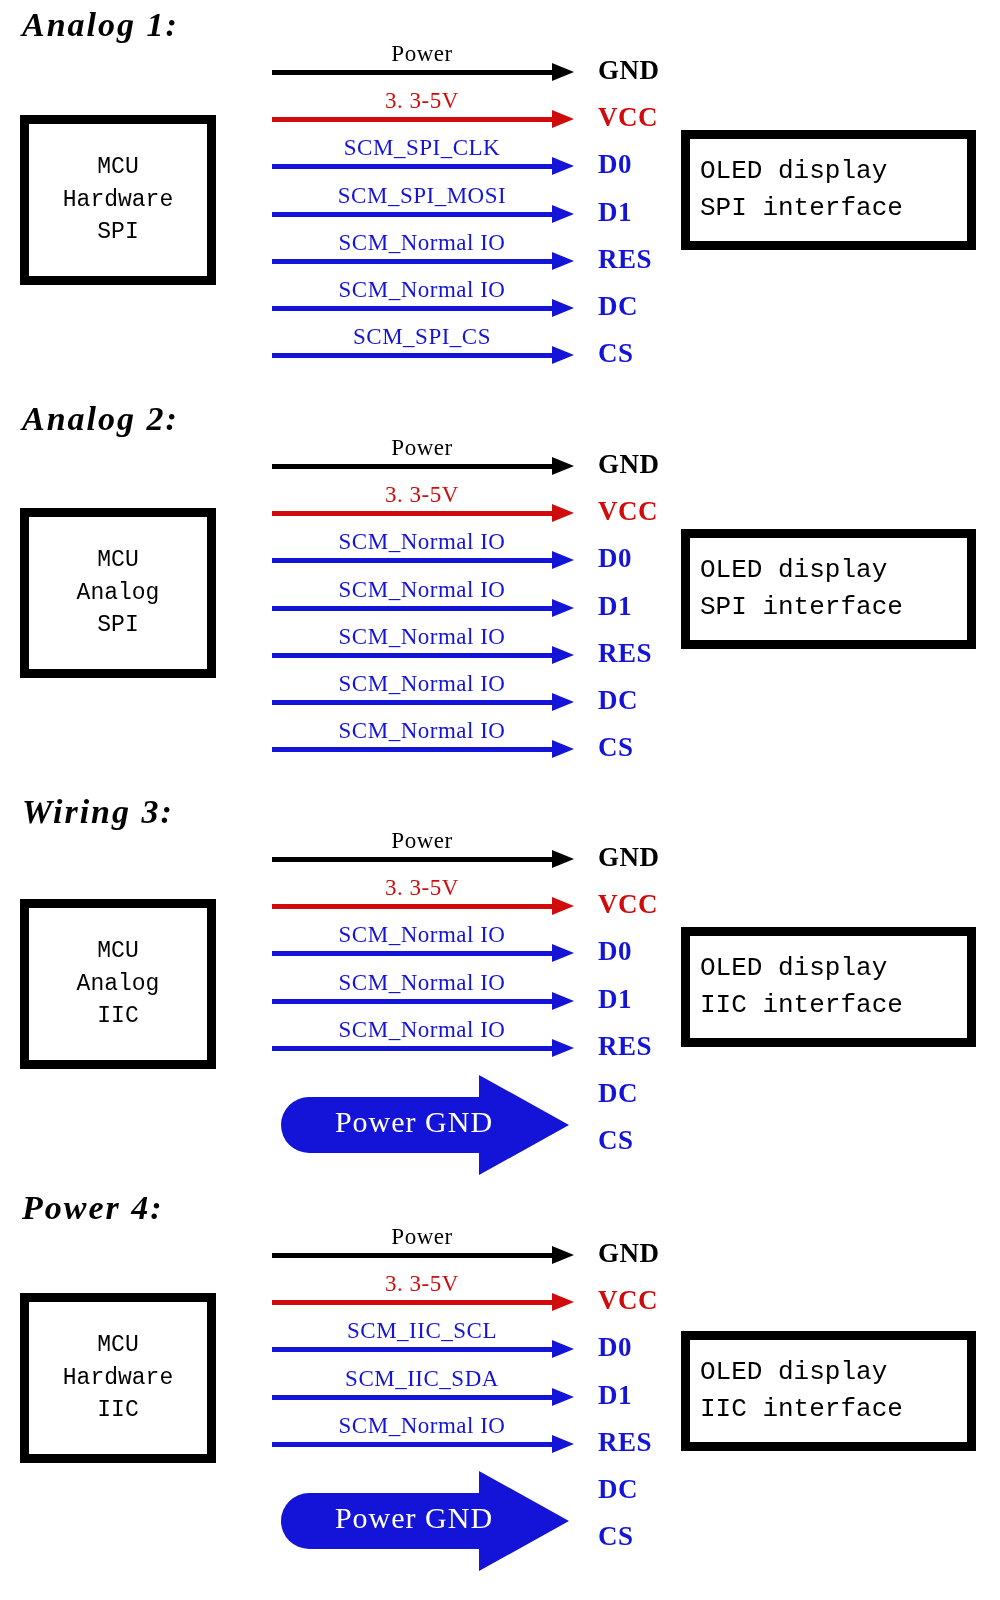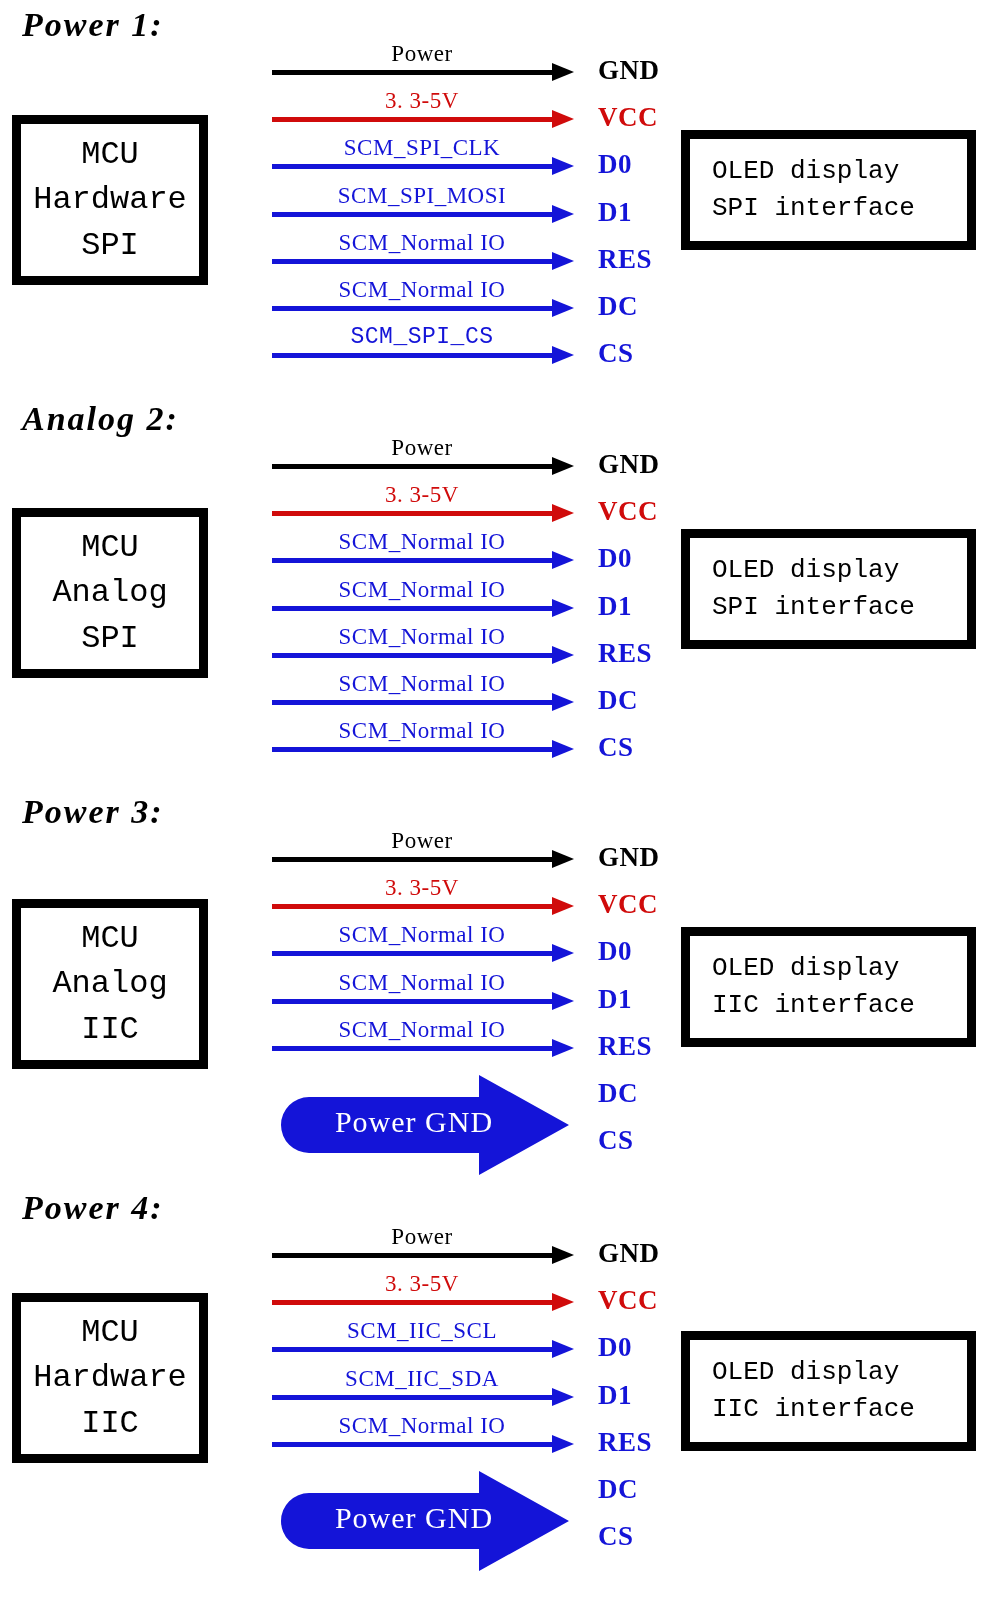--- a/index.html
+++ b/index.html
@@ -30,49 +30,49 @@
     font-weight: bold;
     font-size: 34px;
     letter-spacing: 2px;
     color: #000000;
     white-space: nowrap;
   }
 
   
   .mcu-box {
     position: absolute;
-    left: 12px;
+    left: 20px;
     width: 196px;
     border: 9px solid #000000;
     background: #ffffff;
     box-sizing: border-box;
     display: flex;
     flex-direction: column;
     align-items: center;
     justify-content: center;
     font-family: "Liberation Mono", "DejaVu Sans Mono", monospace;
-    font-size: 32px;
+    font-size: 23px;
     line-height: 1.42;
     color: #000000;
   }
   .mcu-box .ln { display: block; white-space: nowrap; }
 
   
   .oled-box {
     position: absolute;
     left: 681px;
     width: 295px;
     border: 9px solid #000000;
     background: #ffffff;
     box-sizing: border-box;
     display: flex;
     flex-direction: column;
     align-items: flex-start;
     justify-content: center;
-    padding-left: 22px;
+    padding-left: 10px;
     font-family: "Liberation Mono", "DejaVu Sans Mono", monospace;
     font-size: 26px;
     line-height: 1.42;
     color: #000000;
   }
   .oled-box .ln { display: block; white-space: nowrap; }
 
   
   .sig-row {
     position: absolute;
@@ -142,21 +142,21 @@
     font-size: 30px;
     letter-spacing: 1px;
     white-space: nowrap;
   }
 </style>
 </head>
 <body>
 
 <div id="root">
     <div class="section" style="top: 0px;">
-      <div class="wiring-title" style="top: 6px;">Power 1:</div>
+      <div class="wiring-title" style="top: 6px;">Analog 1:</div>
       <div class="mcu-box" style="top: 115px; height: 170px;">
         <span class="ln">MCU</span>
         <span class="ln">Hardware</span>
         <span class="ln">SPI</span>
       </div>
       <div class="oled-box" style="top: 130px; height: 120px;">
         <span class="ln">OLED display</span>
         <span class="ln">SPI interface</span>
       </div>
       <div class="sig-row" style="top: 70px;">
@@ -183,21 +183,21 @@
         <div class="sig-label" style="color: rgb(20, 20, 216);">SCM_Normal IO</div>
         <div class="sig-line" style="background: rgb(20, 20, 216);"></div>
         <div class="sig-arrow" style="border-left-color: rgb(20, 20, 216);"></div>
       </div>
       <div class="sig-row" style="top: 306px;">
         <div class="sig-label" style="color: rgb(20, 20, 216);">SCM_Normal IO</div>
         <div class="sig-line" style="background: rgb(20, 20, 216);"></div>
         <div class="sig-arrow" style="border-left-color: rgb(20, 20, 216);"></div>
       </div>
       <div class="sig-row" style="top: 353.2px;">
-        <div class="sig-label" style="color: rgb(20, 20, 216); font-family: Liberation Mono, monospace;">SCM_SPI_CS</div>
+        <div class="sig-label" style="color: rgb(20, 20, 216);">SCM_SPI_CS</div>
         <div class="sig-line" style="background: rgb(20, 20, 216);"></div>
         <div class="sig-arrow" style="border-left-color: rgb(20, 20, 216);"></div>
       </div>
       <div class="pin" style="top: 70px; color: rgb(0, 0, 0);">GND</div>
       <div class="pin" style="top: 117.2px; color: rgb(208, 11, 11);">VCC</div>
       <div class="pin" style="top: 164.4px; color: rgb(20, 20, 216);">D0</div>
       <div class="pin" style="top: 211.6px; color: rgb(20, 20, 216);">D1</div>
       <div class="pin" style="top: 258.8px; color: rgb(20, 20, 216);">RES</div>
       <div class="pin" style="top: 306px; color: rgb(20, 20, 216);">DC</div>
       <div class="pin" style="top: 353.2px; color: rgb(20, 20, 216);">CS</div>
@@ -250,21 +250,21 @@
       </div>
       <div class="pin" style="top: 70px; color: rgb(0, 0, 0);">GND</div>
       <div class="pin" style="top: 117.2px; color: rgb(208, 11, 11);">VCC</div>
       <div class="pin" style="top: 164.4px; color: rgb(20, 20, 216);">D0</div>
       <div class="pin" style="top: 211.6px; color: rgb(20, 20, 216);">D1</div>
       <div class="pin" style="top: 258.8px; color: rgb(20, 20, 216);">RES</div>
       <div class="pin" style="top: 306px; color: rgb(20, 20, 216);">DC</div>
       <div class="pin" style="top: 353.2px; color: rgb(20, 20, 216);">CS</div>
     </div>
     <div class="section" style="top: 787px;">
-      <div class="wiring-title" style="top: 6px;">Power 3:</div>
+      <div class="wiring-title" style="top: 6px;">Wiring 3:</div>
       <div class="mcu-box" style="top: 112px; height: 170px;">
         <span class="ln">MCU</span>
         <span class="ln">Analog</span>
         <span class="ln">IIC</span>
       </div>
       <div class="oled-box" style="top: 140px; height: 120px;">
         <span class="ln">OLED display</span>
         <span class="ln">IIC interface</span>
       </div>
       <div class="sig-row" style="top: 70px;">

